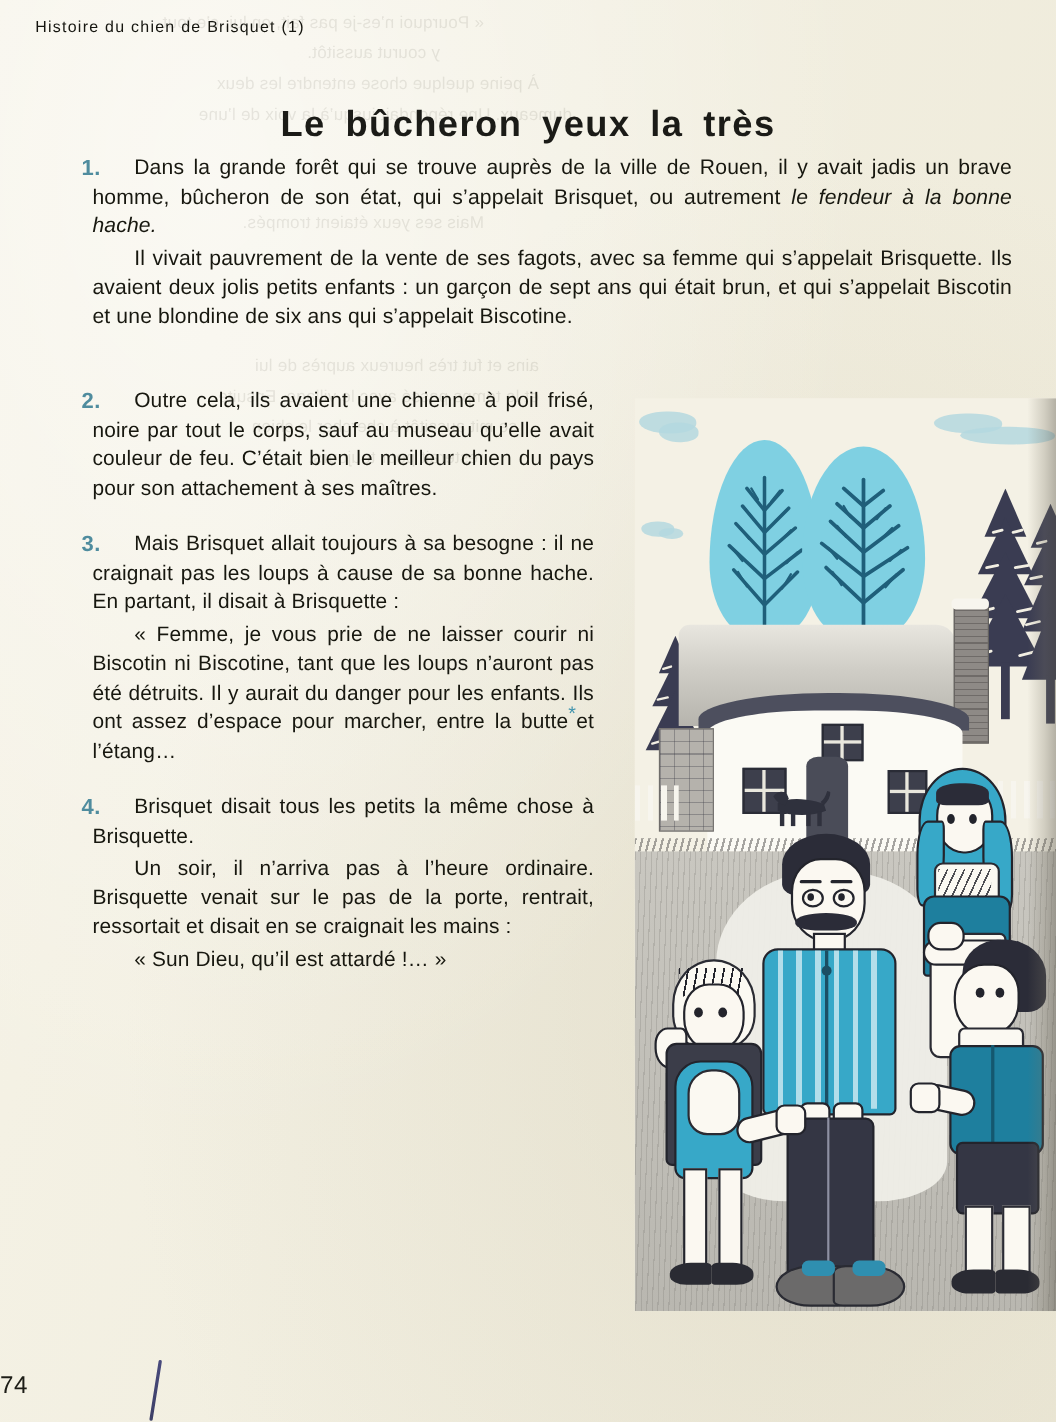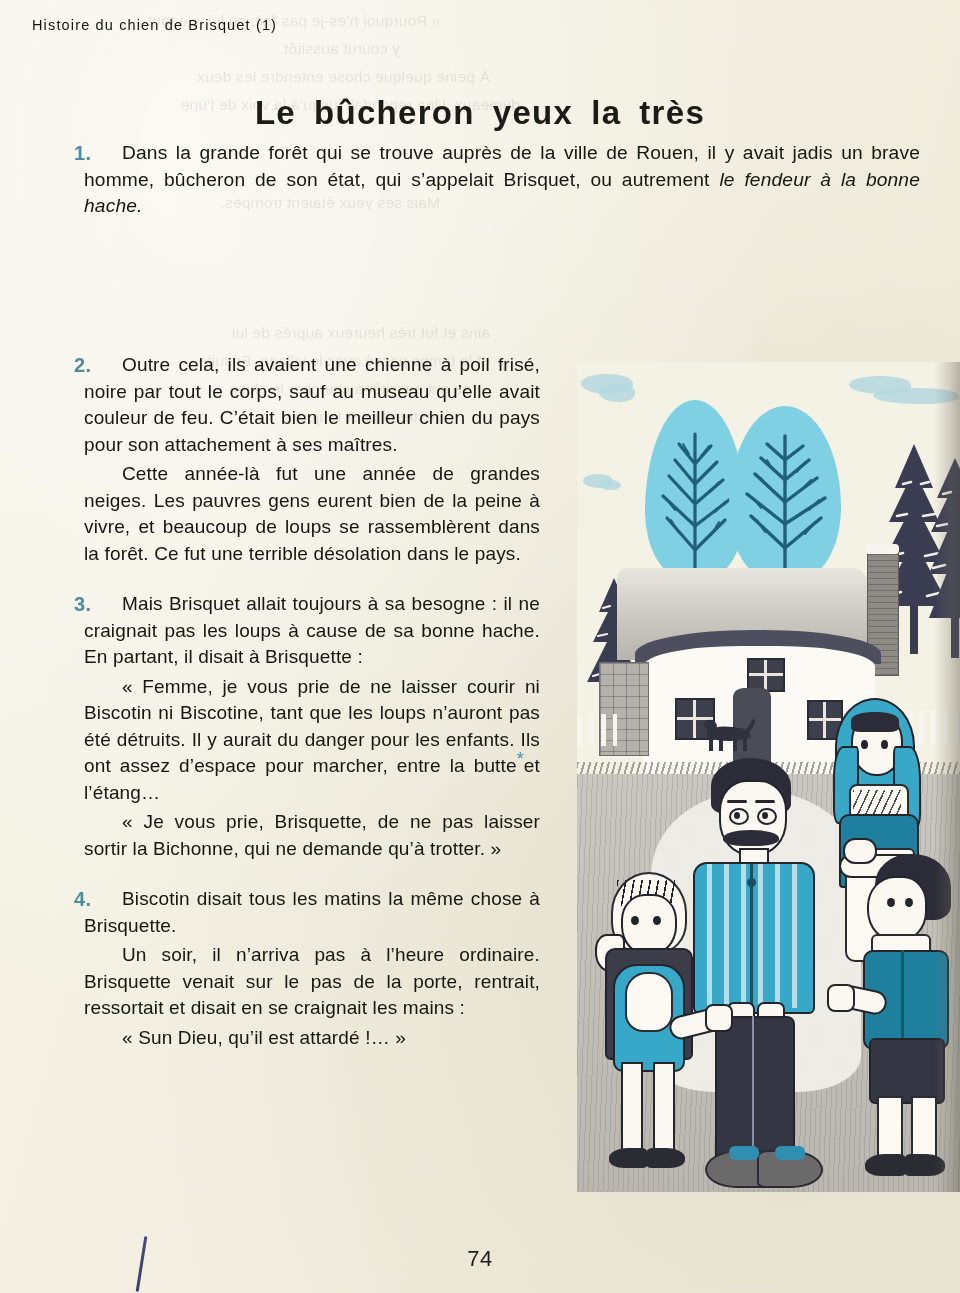--- a/index.html
+++ b/index.html
@@ -97,21 +97,20 @@
     font-weight: bold;
     color: #4f8c9e;
     letter-spacing: .5px;
   }
   .star { color: #3f93ad; font-size: 18px; vertical-align: super; line-height: 0; }
 
   .folio {
     position: absolute;
     left: 0; right: 0;
     top: 1246px;
-    text-align: center;
     font-size: 22px;
     color: #1d1d17;
     letter-spacing: .5px;
   }
   .pen-mark {
     position: absolute;
     left: 140px;
     top: 1236px;
     width: 3px;
     height: 56px;
@@ -234,46 +233,45 @@
 
   <h1 class="doc-title" id="doc-title"><span class="w">Le</span><span class="w">bûcheron</span><span class="w">yeux</span><span class="w">la</span><span class="w">très</span></h1>
 
   <div class="col-wide">
 
     <p class="para">
       <span class="num">1.</span>
       <span>Dans la grande forêt qui se trouve auprès de la ville de Rouen, il y avait jadis un brave homme, bûcheron de son état, qui s’appelait Brisquet, ou autrement </span><i>le fendeur à la bonne hache.</i>
     </p>
 
+    <p class="para gap">Il vivait pauvrement de la vente de ses fagots, avec sa femme qui s’appelait Brisquette. Ils avaient deux jolis petits enfants : un garçon de sept ans qui était brun, et qui s’appelait Biscotin et une blondine de six ans qui s’appelait Biscotine.</p>
   </div>
 
   <div class="col-narrow">
 
     <p class="para">
       <span class="num">2.</span>
       <span>Outre cela, ils avaient une chienne à poil frisé, noire par tout le corps, sauf au museau qu’elle avait couleur de feu. C’était bien le meilleur chien du pays pour son attachement à ses maîtres.</span>
     </p>
 
 
-    <p class="para gap">Cette année-là fut une année de grandes neiges. Les pauvres gens eurent bien de la peine à vivre, et beaucoup de loups se rassemblèrent dans la forêt. Ce fut une terrible désolation dans le pays.</p>
 
     <p class="para gap" style="margin-top:24px">
       <span class="num">3.</span>
       <span>Mais Brisquet allait toujours à sa besogne : il ne craignait pas les loups à cause de sa bonne hache. En partant, il disait à Brisquette :</span>
     </p>
 
     <p class="para gap last-line">
       <span>« Femme, je vous prie de ne laisser courir ni Biscotin ni Biscotine, tant que les loups n’auront pas été détruits. Il y aurait du danger pour les enfants. Ils ont assez d’espace pour marcher, entre la butte</span><span class="star">*</span><span>et l’étang…</span>
     </p>
 
-    <p class="para gap last-line">« Je vous prie, Brisquette, de ne pas laisser sortir la Bichonne, qui ne demande qu’à trotter. »</p>
 
     <p class="para gap" style="margin-top:24px">
       <span class="num">4.</span>
-      <span>Biscotin disait tous les matins la même chose à Brisquette.</span>
+      <span>Brisquet disait tous les petits la même chose à Brisquette.</span>
     </p>
 
     <p class="para gap">Un soir, il n’arriva pas à l’heure ordinaire. Brisquette venait sur le pas de la porte, rentrait, ressortait et disait en se craignait les mains :</p>
 
     <p class="para gap last-line">« Sun Dieu, qu’il est attardé !… »</p>
   </div>
 
   <div class="illo">
     <div class="sky"></div>
 

